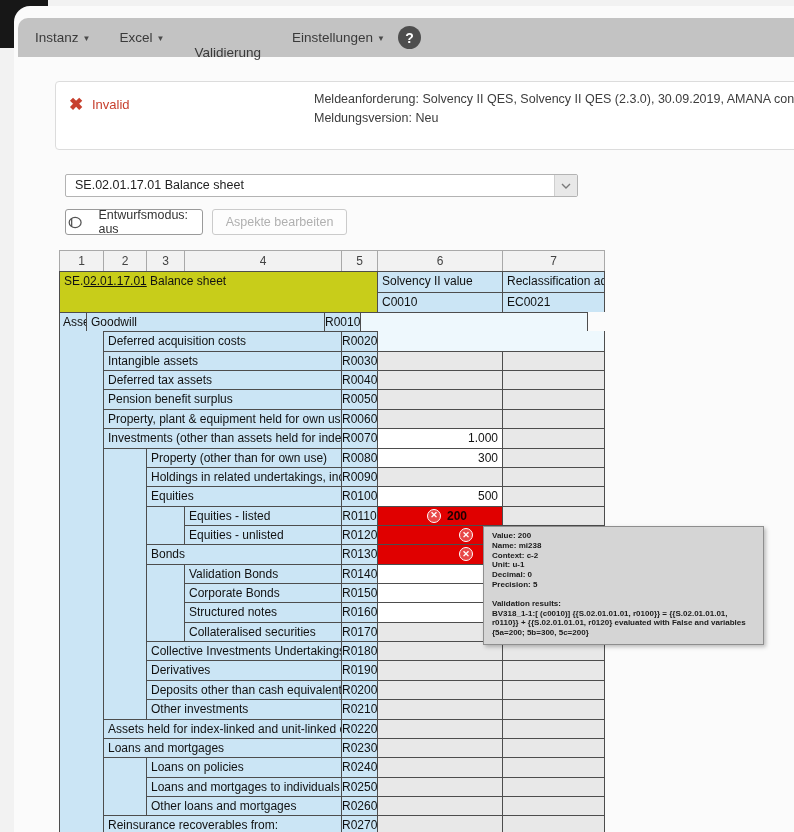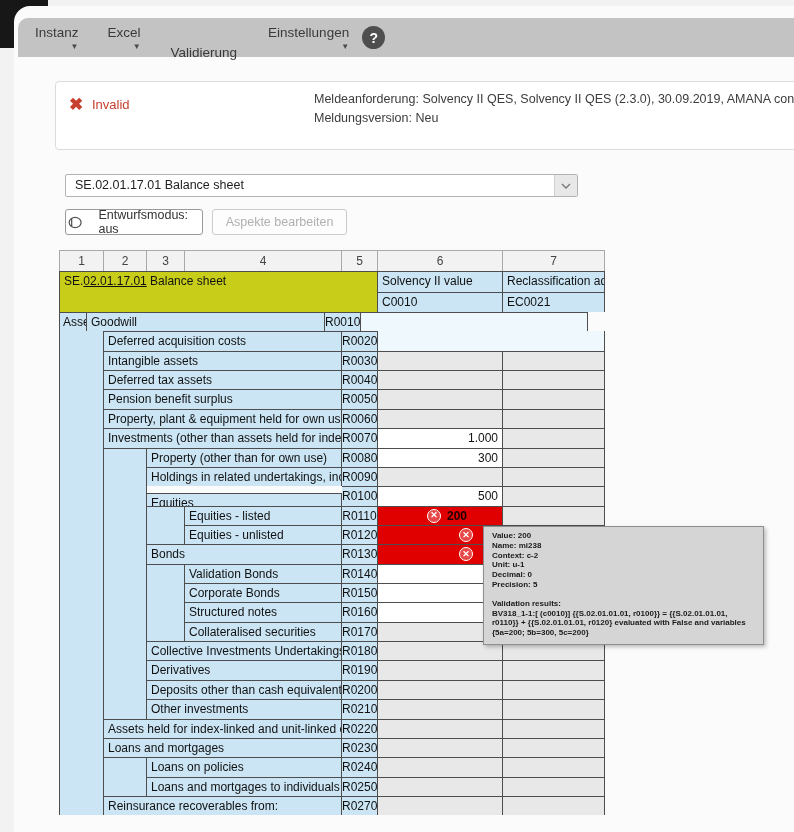--- a/index.html
+++ b/index.html
@@ -9,21 +9,21 @@
   #stage { position:absolute; inset:0; width:794px; height:832px; overflow:hidden; }
 
   .corner-blob { position:absolute; left:0; top:0; width:48px; height:48px; background:#171717; }
   .app-window { position:absolute; left:14px; top:6px; width:820px; height:900px;
                 background:#fbfbfb; border-radius:16px 0 0 0; }
 
   
   .menubar { position:absolute; left:18px; top:18px; width:776px; height:39px;
              background:#c3c3c3; border-radius:10px 0 0 0;
              display:flex; align-items:center; padding-left:17px; }
-  .menu-item { font-size:13.5px; color:#3a3a3a; display:flex; align-items:flex-end; cursor:default;flex-direction:column; }
+  .menu-item { font-size:13.5px; color:#3a3a3a; display:flex; align-items:center; cursor:default; }
   .menu-item .caret { font-size:8px; color:#4a4a4a; margin-left:4px; padding-top:2px; }
   .mi-instanz { margin-right:29px; } .mi-excel { margin-right:30px; }
   .mi-valid { margin-right:31px;margin-top:30px; } .mi-einst { margin-right:13px; }
   .help-circle { width:23px; height:23px; border-radius:50%; background:#4e4e4e; color:#fff;
                  font-size:14px; font-weight:bold; display:flex; align-items:center; justify-content:center; }
 
   
   .status-panel { position:absolute; left:55px; top:81px; width:760px; height:69px;
                   background:#ffffff; border:1px solid #dcdcdc; border-radius:4px; }
   .invalid-x { position:absolute; left:13px; top:12px; font-size:17px; font-weight:bold; color:var(--status-red); }
@@ -225,21 +225,21 @@
           <div class="cell c-blue bl" style="width: 45px;"></div>
           <div class="cell c-blue" style="width: 43px;"></div>
           <div class="cell c-blue lbl bt" style="width: 195px;">Holdings in related undertakings, including par</div>
           <div class="cell c-blue code bt" style="width: 36px;">R0090</div>
           <div class="cell c-gray bt" style="width: 125px;"></div>
           <div class="cell c-gray bt" style="width: 102px;"></div>
         </div>
         <div class="row drow">
           <div class="cell c-blue bl" style="width: 45px;"></div>
           <div class="cell c-blue" style="width: 43px;"></div>
-          <div class="cell c-blue lbl bt" style="width: 195px; margin-top: 7px;">Equities</div>
+          <div class="cell c-blue lbl bt" style="width: 195px;">Equities</div>
           <div class="cell c-blue code bt" style="width: 36px;">R0100</div>
           <div class="cell c-white valcell bt" style="width: 125px;">500</div>
           <div class="cell c-gray bt" style="width: 102px;"></div>
         </div>
         <div class="row drow">
           <div class="cell c-blue bl" style="width: 45px;"></div>
           <div class="cell c-blue" style="width: 43px;"></div>
           <div class="cell c-blue bt" style="width: 38px;"></div>
           <div class="cell c-blue lbl bt" style="width: 157px;">Equities - listed</div>
           <div class="cell c-blue code bt" style="width: 36px;">R0110</div>
@@ -358,20 +358,28 @@
           <div class="cell c-blue lbl bt" style="width: 195px;">Loans on policies</div>
           <div class="cell c-blue code bt" style="width: 36px;">R0240</div>
           <div class="cell c-gray bt" style="width: 125px;"></div>
           <div class="cell c-gray bt" style="width: 102px;"></div>
         </div>
         <div class="row drow">
           <div class="cell c-blue bl" style="width: 45px;"></div>
           <div class="cell c-blue" style="width: 43px;"></div>
           <div class="cell c-blue lbl bt" style="width: 195px;">Loans and mortgages to individuals</div>
           <div class="cell c-blue code bt" style="width: 36px;">R0250</div>
+          <div class="cell c-gray bt" style="width: 125px;"></div>
+          <div class="cell c-gray bt" style="width: 102px;"></div>
+        </div>
+        <div class="row drow">
+          <div class="cell c-blue bl" style="width: 45px;"></div>
+          <div class="cell c-blue" style="width: 43px;"></div>
+          <div class="cell c-blue lbl bt" style="width: 195px;">Other loans and mortgages</div>
+          <div class="cell c-blue code bt" style="width: 36px;">R0260</div>
           <div class="cell c-gray bt" style="width: 125px;"></div>
           <div class="cell c-gray bt" style="width: 102px;"></div>
         </div>
         <div class="row drow">
           <div class="cell c-blue bl" style="width: 45px;"></div>
           <div class="cell c-blue lbl bt" style="width: 238px;">Reinsurance recoverables from:</div>
           <div class="cell c-blue code bt" style="width: 36px;">R0270</div>
           <div class="cell c-gray bt" style="width: 125px;"></div>
           <div class="cell c-gray bt" style="width: 102px;"></div>
         </div>

